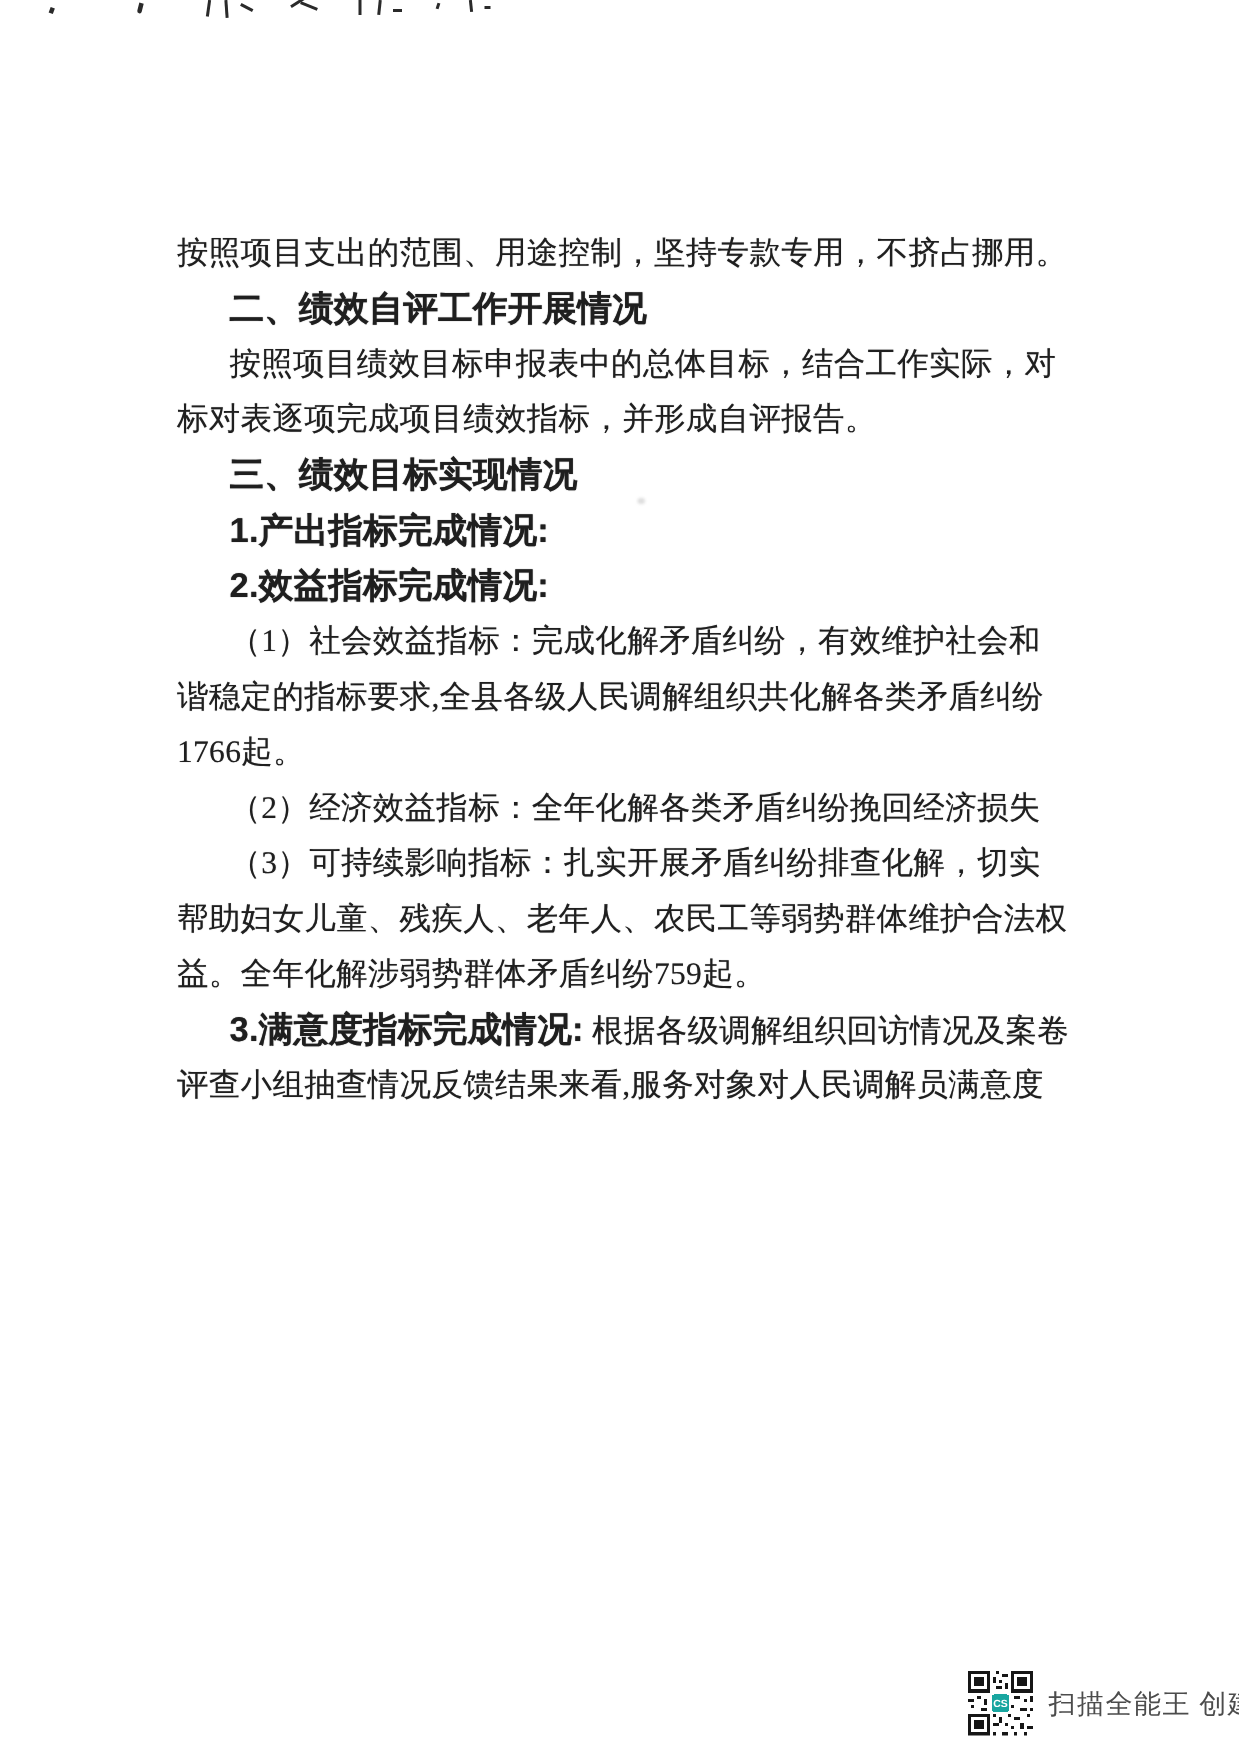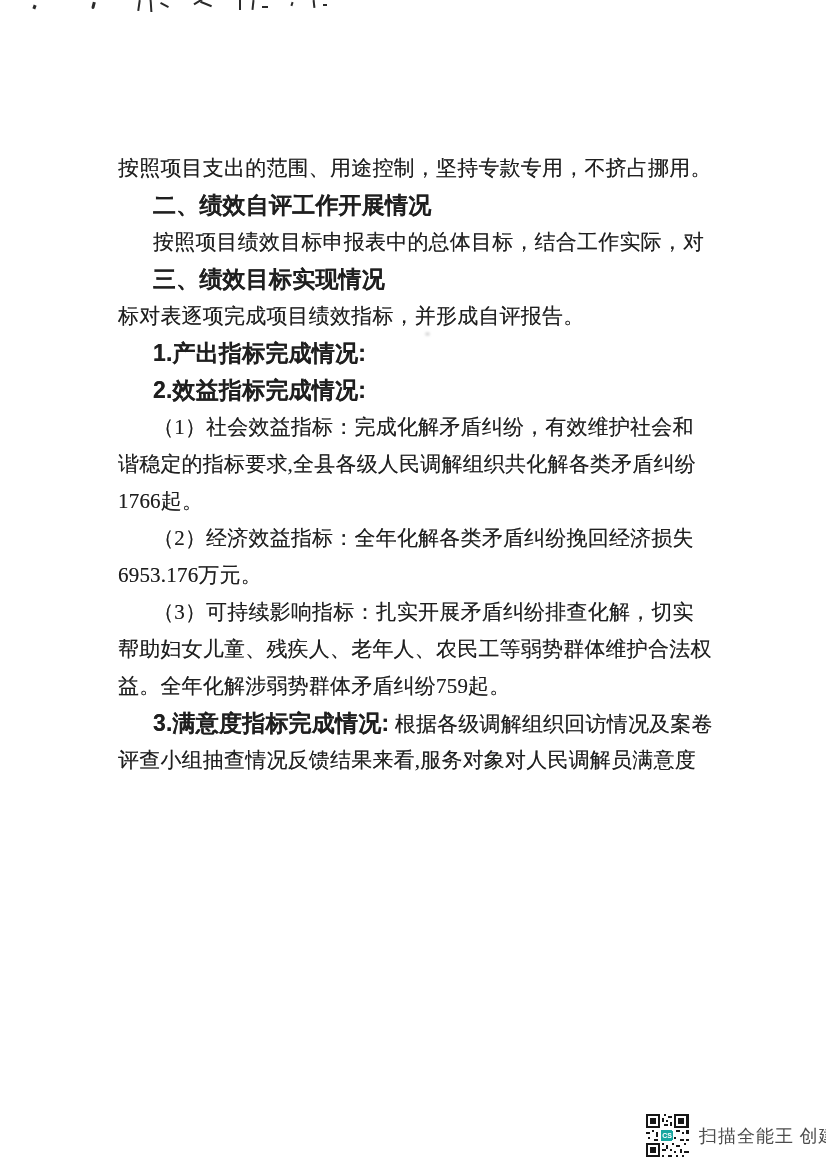--- a/index.html
+++ b/index.html
@@ -106,29 +106,28 @@
       <i class="s12"></i>
     <i class="s13"></i>
   </div>
 
   <div class="artifact-dot"></div>
 
   <div class="text-block">
       <div class="line"><span>按照项目支出的范围、用途控制，坚持专款专用，不挤占挪用。</span></div>
       <div class="line indent"><span class="bold">二、绩效自评工作开展情况</span></div>
       <div class="line indent"><span>按照项目绩效目标申报表中的总体目标，结合工作实际，对</span></div>
+      <div class="line"><span>标对表逐项完成项目绩效指标，并形成自评报告。</span></div>
       <div class="line indent"><span class="bold">三、绩效目标实现情况</span></div>
-      <div class="line"><span>标对表逐项完成项目绩效指标，并形成自评报告。</span></div>
       <div class="line indent"><span class="bold">1.产出指标完成情况:</span></div>
       <div class="line indent"><span class="bold">2.效益指标完成情况:</span></div>
       <div class="line indent"><span>（1）社会效益指标：完成化解矛盾纠纷，有效维护社会和</span></div>
       <div class="line"><span>谐稳定的指标要求,全县各级人民调解组织共化解各类矛盾纠纷</span></div>
       <div class="line"><span>1766起。</span></div>
       <div class="line indent"><span>（2）经济效益指标：全年化解各类矛盾纠纷挽回经济损失</span></div>
-      <div class="line"><span>6953.176万元。</span></div>
       <div class="line indent"><span>（3）可持续影响指标：扎实开展矛盾纠纷排查化解，切实</span></div>
       <div class="line"><span>帮助妇女儿童、残疾人、老年人、农民工等弱势群体维护合法权</span></div>
       <div class="line"><span>益。全年化解涉弱势群体矛盾纠纷759起。</span></div>
       <div class="line indent"><span class="bold">3.满意度指标完成情况:</span><span> 根据各级调解组织回访情况及案卷</span></div>
       <div class="line"><span>评查小组抽查情况反馈结果来看,服务对象对人民调解员满意度</span></div>
     </div>
 
   <div class="footer-mark">
     <svg class="qr" viewBox="0 0 21 21" shape-rendering="crispEdges" aria-hidden="true">
       <rect x="0" y="0" width="21" height="21" fill="#ffffff"></rect>

